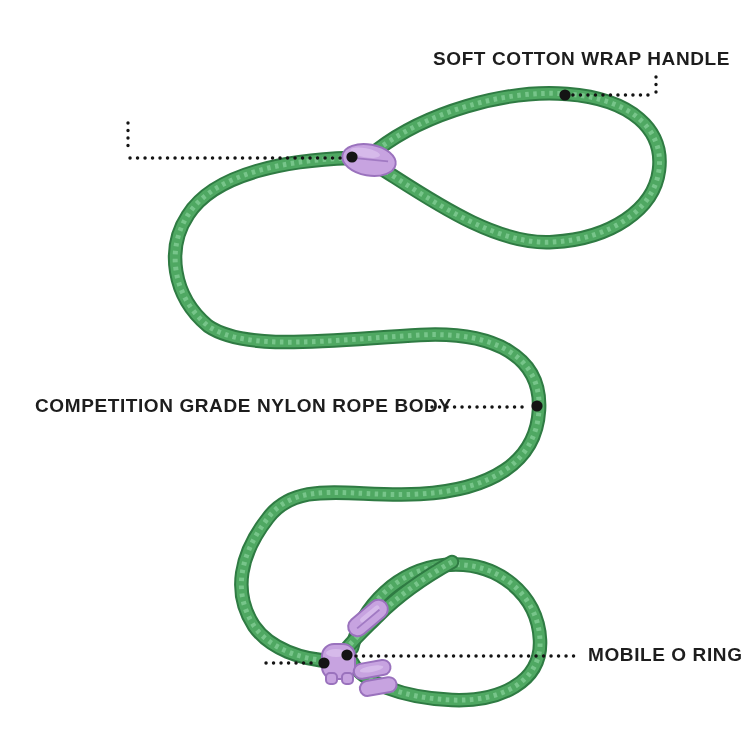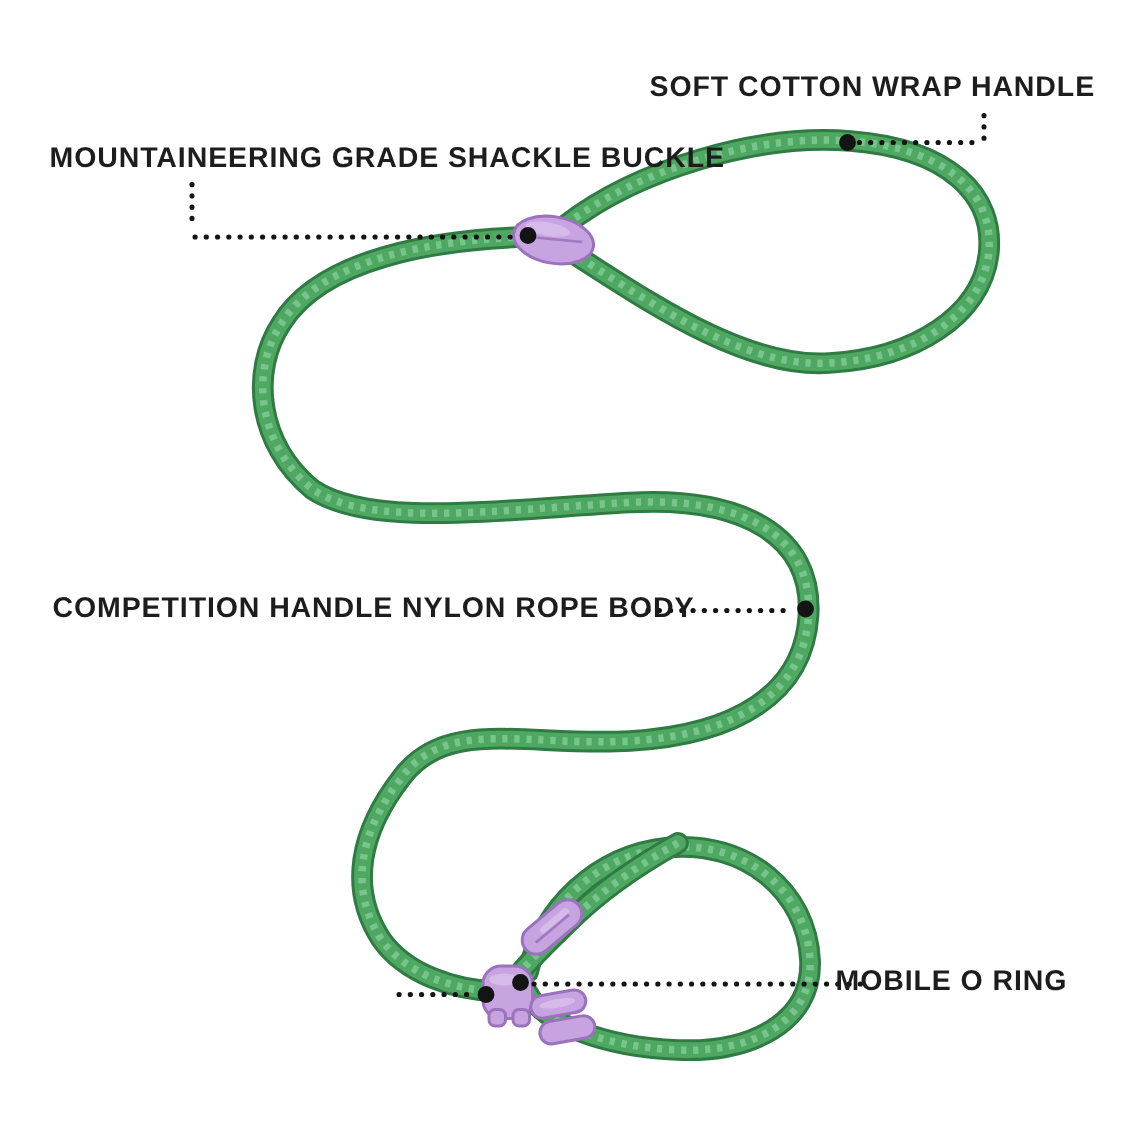--- a/index.html
+++ b/index.html
@@ -148,16 +148,15 @@
         <circle class="leader-dot" cx="324" cy="663" r="5.6"></circle>
       </g>
       <g>
         <path class="leader" d="M 356,656 L 576,656"></path>
         <circle class="leader-dot" cx="347" cy="655" r="5.6"></circle>
       </g>
     </g>
   </svg>
 
   <div class="label" style="left:433px; top:48px;">SOFT COTTON WRAP HANDLE</div>
-  <div class="label" style="left:33px; top:95px;">MOUNTAINEERING GRADE SHACKLE BUCKLE</div>
-  <div class="label" style="left:35px; top:395px;">COMPETITION HANDLE NYLON ROPE BODY</div>
-  <div class="label" style="left:557px; top:644px;">MOBILE O RING</div>
+  <div class="label" style="left:35px; top:395px;">COMPETITION GRADE NYLON ROPE BODY</div>
+  <div class="label" style="left:588px; top:644px;">MOBILE O RING</div>
 </div>
 
 </body></html>

